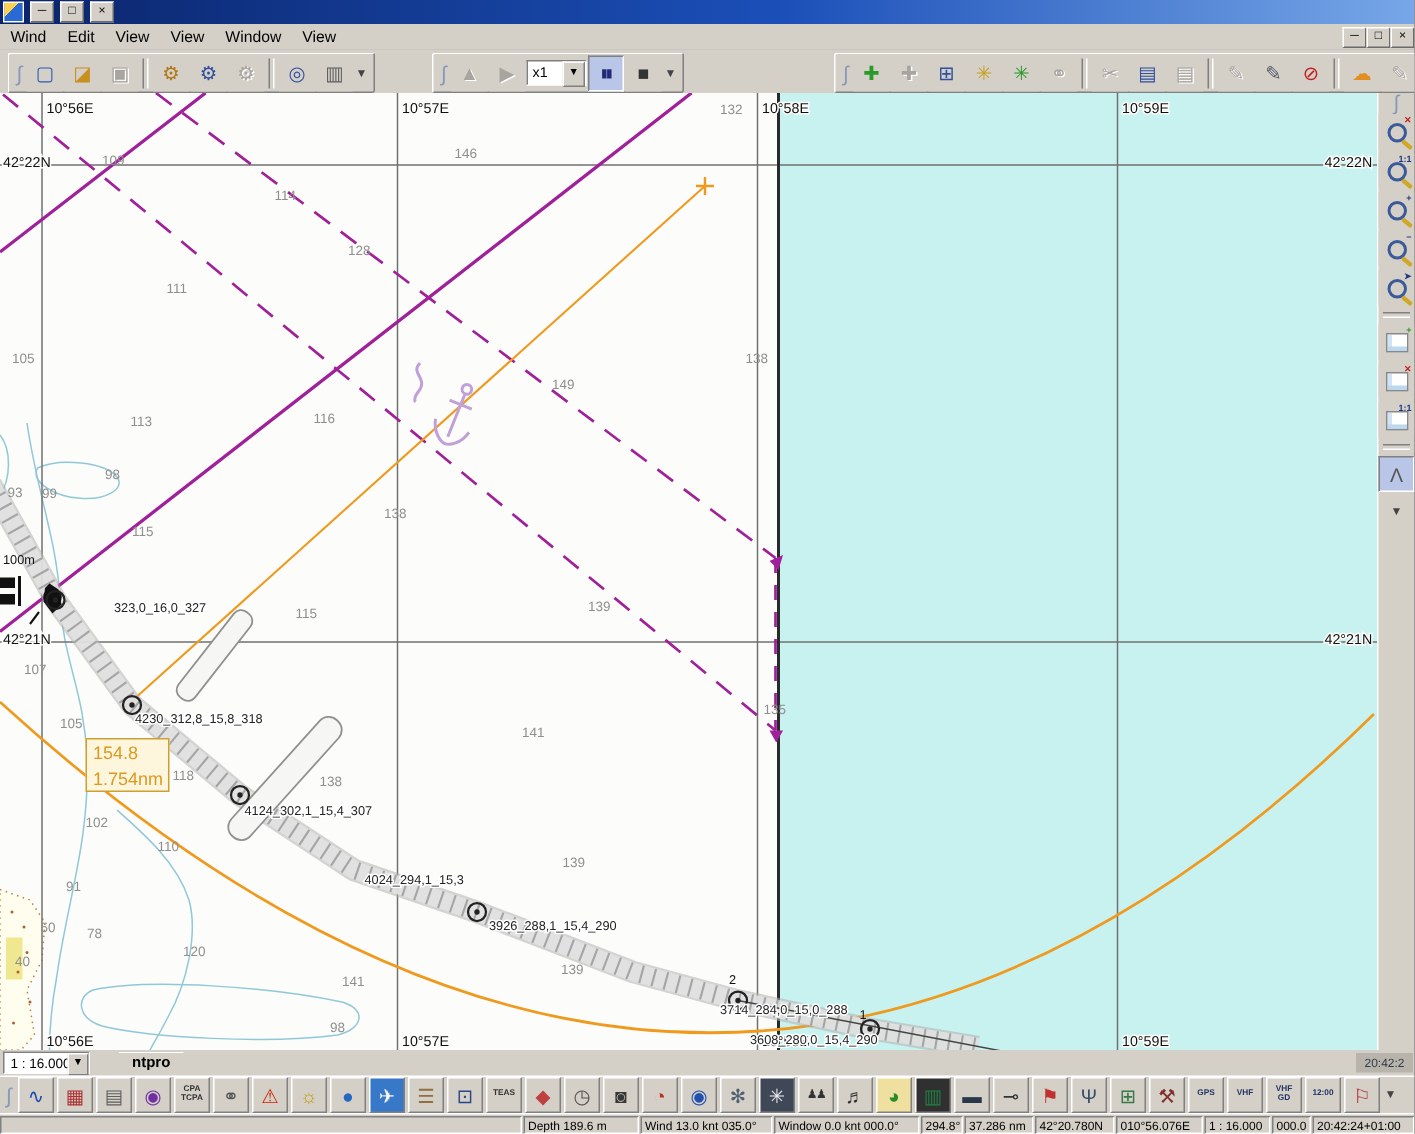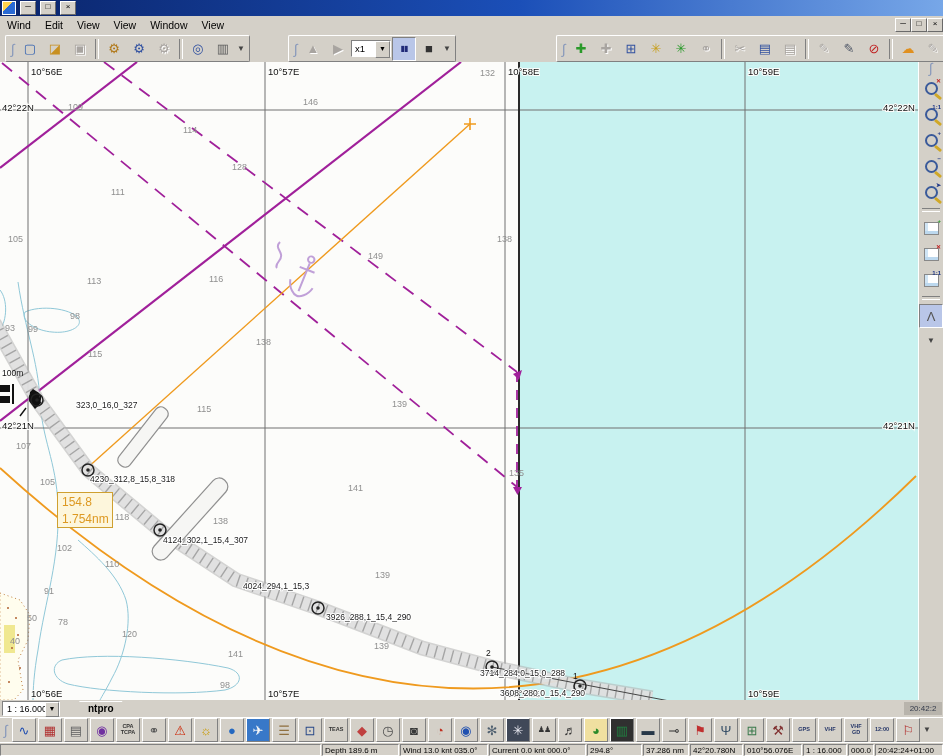--- a/index.html
+++ b/index.html
@@ -536,22 +536,22 @@
       <div class="tbtn">
         <span class="g" style="color: rgb(176, 40, 40);">⚐</span>
       </div>
       <div class="chev">▼</div>
     </div>
 
   <div id="statusbar">
       <div class="scell fill"></div>
       <div class="scell" style="width: 77px;">Depth 189.6 m</div>
       <div class="scell" style="width: 88px;">Wind 13.0 knt 035.0°</div>
-      <div class="scell" style="width: 97px;">Current 0.0 knt 000.0°</div>
-      <div class="scell" style="width: 55px;">294.8°</div>
+      <div class="scell" style="width: 97px;">Window 0.0 knt 000.0°</div>
+      <div class="scell" style="width: 28px;">294.8°</div>
       <div class="scell" style="width: 46px;">37.286 nm</div>
       <div class="scell" style="width: 53px;">42°20.780N</div>
       <div class="scell" style="width: 58px;">010°56.076E</div>
       <div class="scell" style="width: 44px;">1 : 16.000</div>
       <div class="scell" style="width: 26px;">000.0</div>
       <div class="scell" style="width: 68px;">20:42:24+01:00</div>
     </div>
 
 </div>
 

